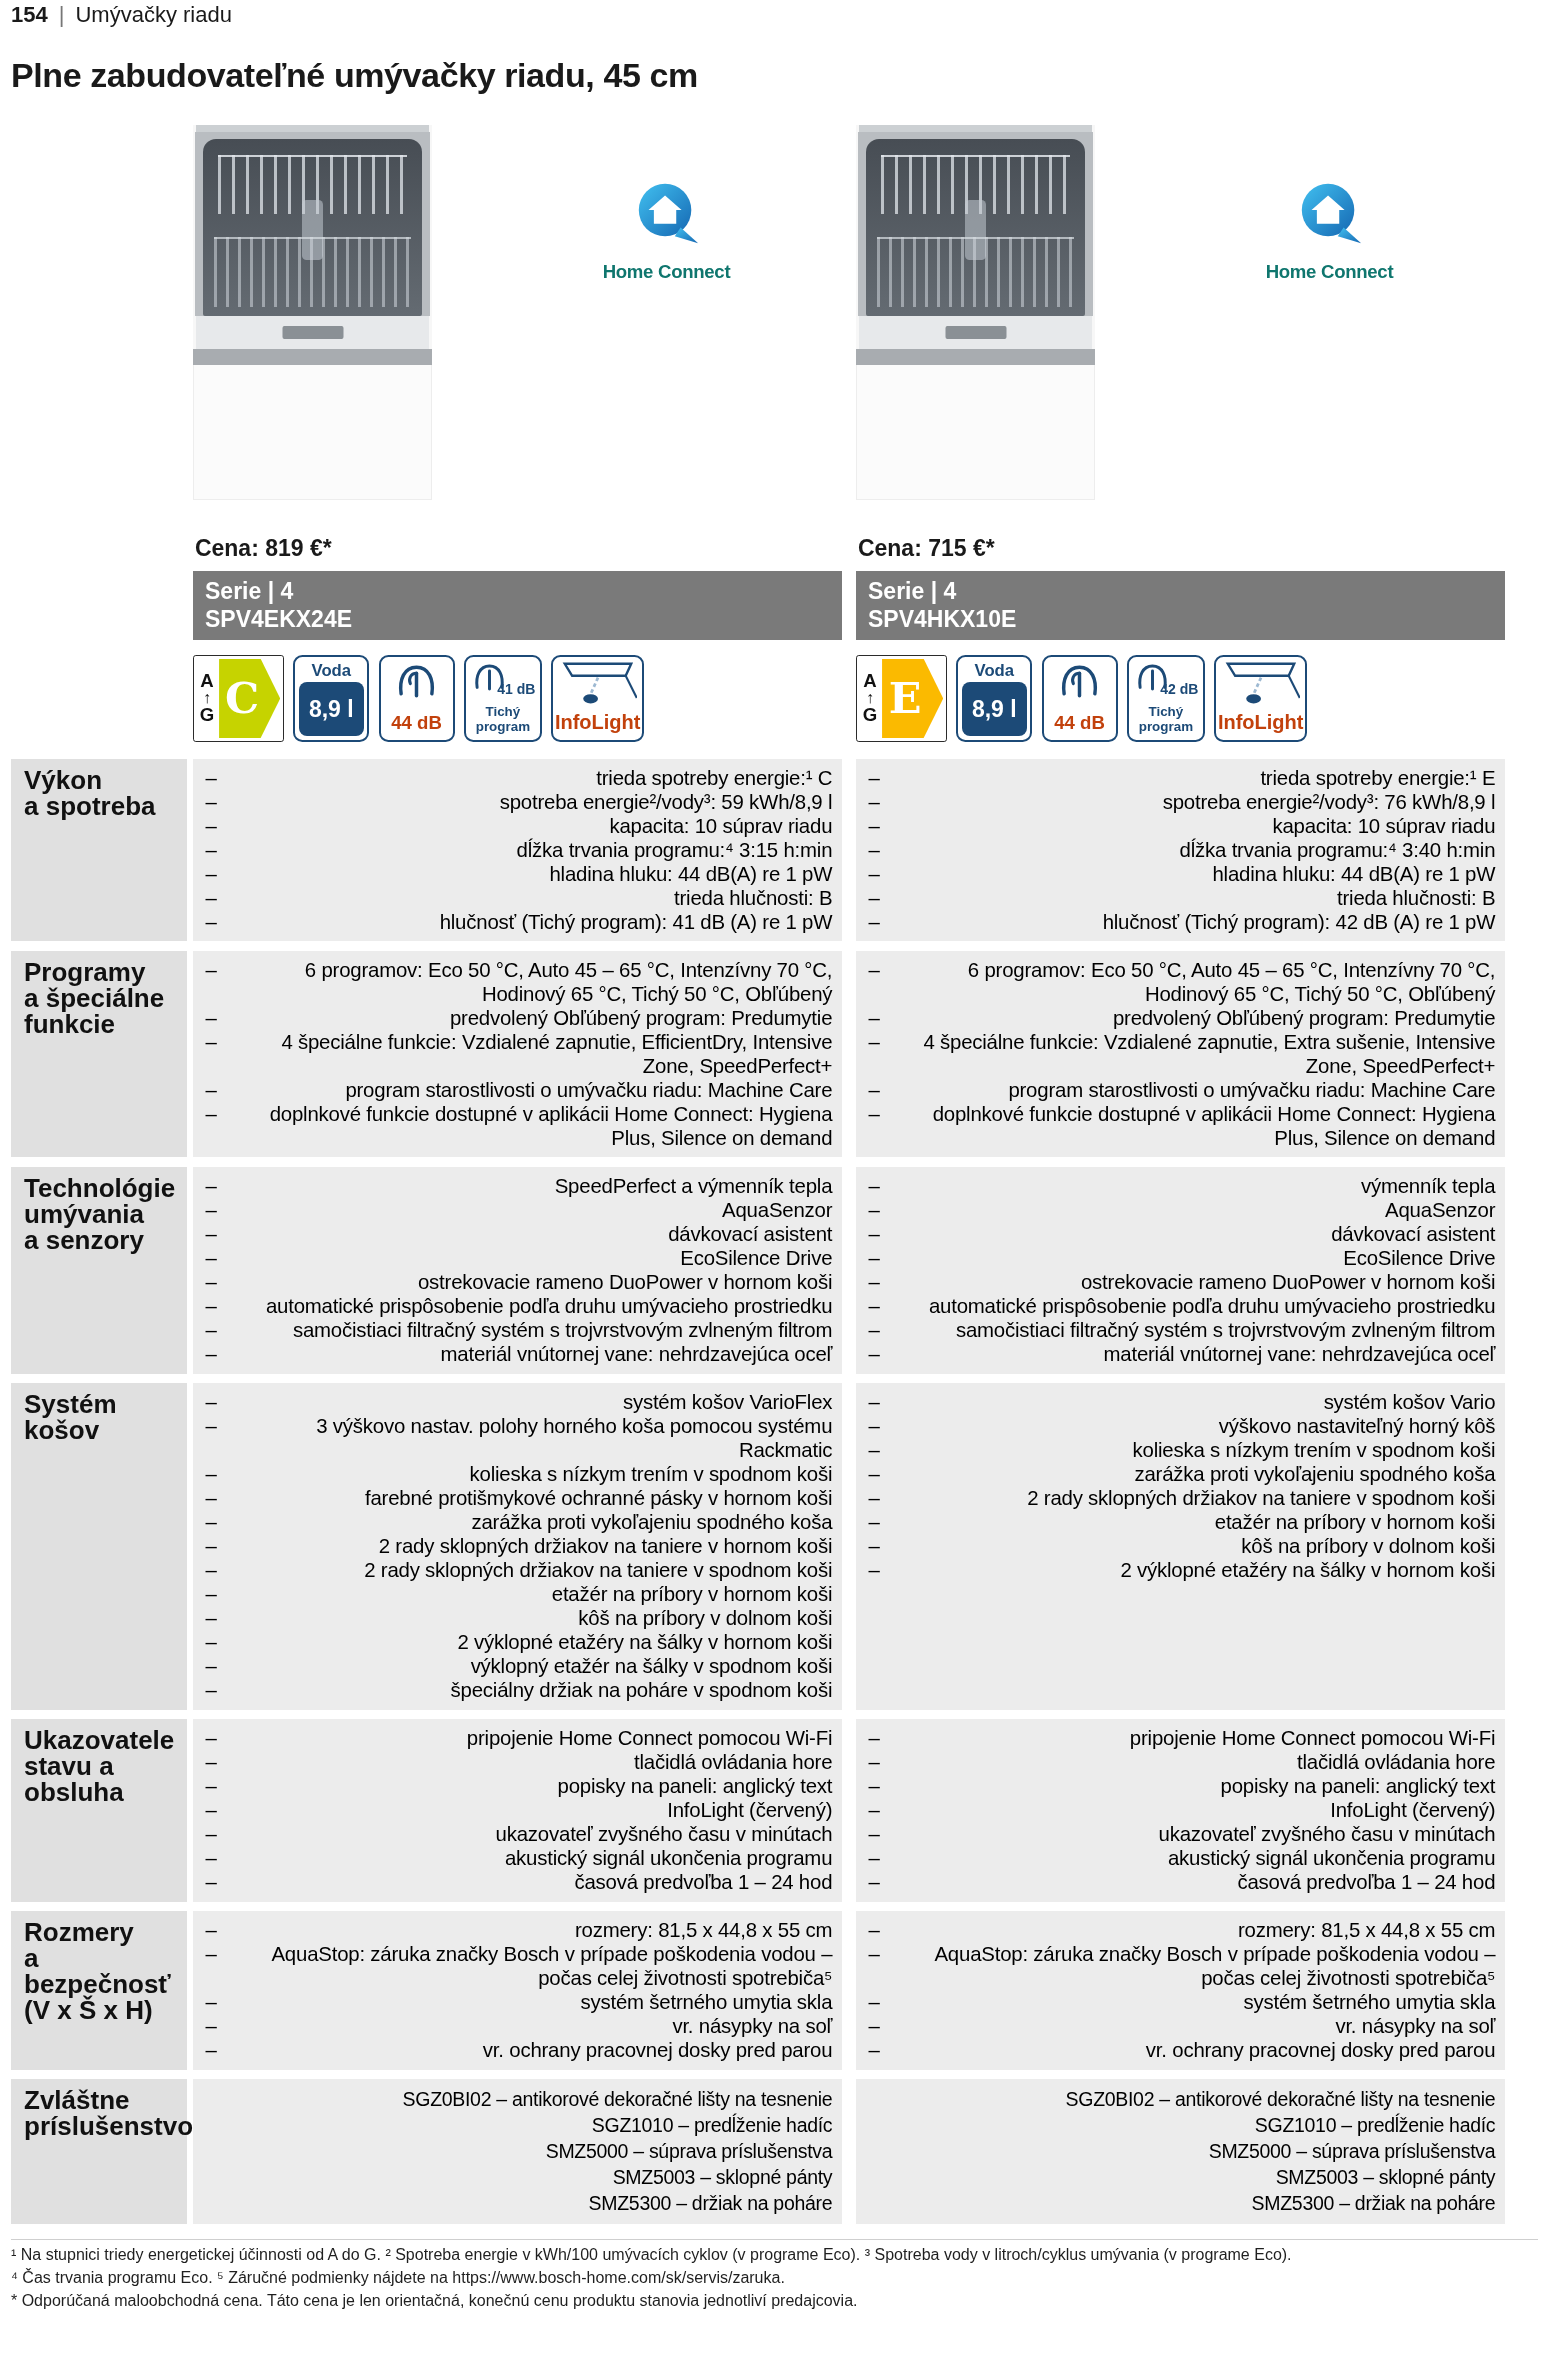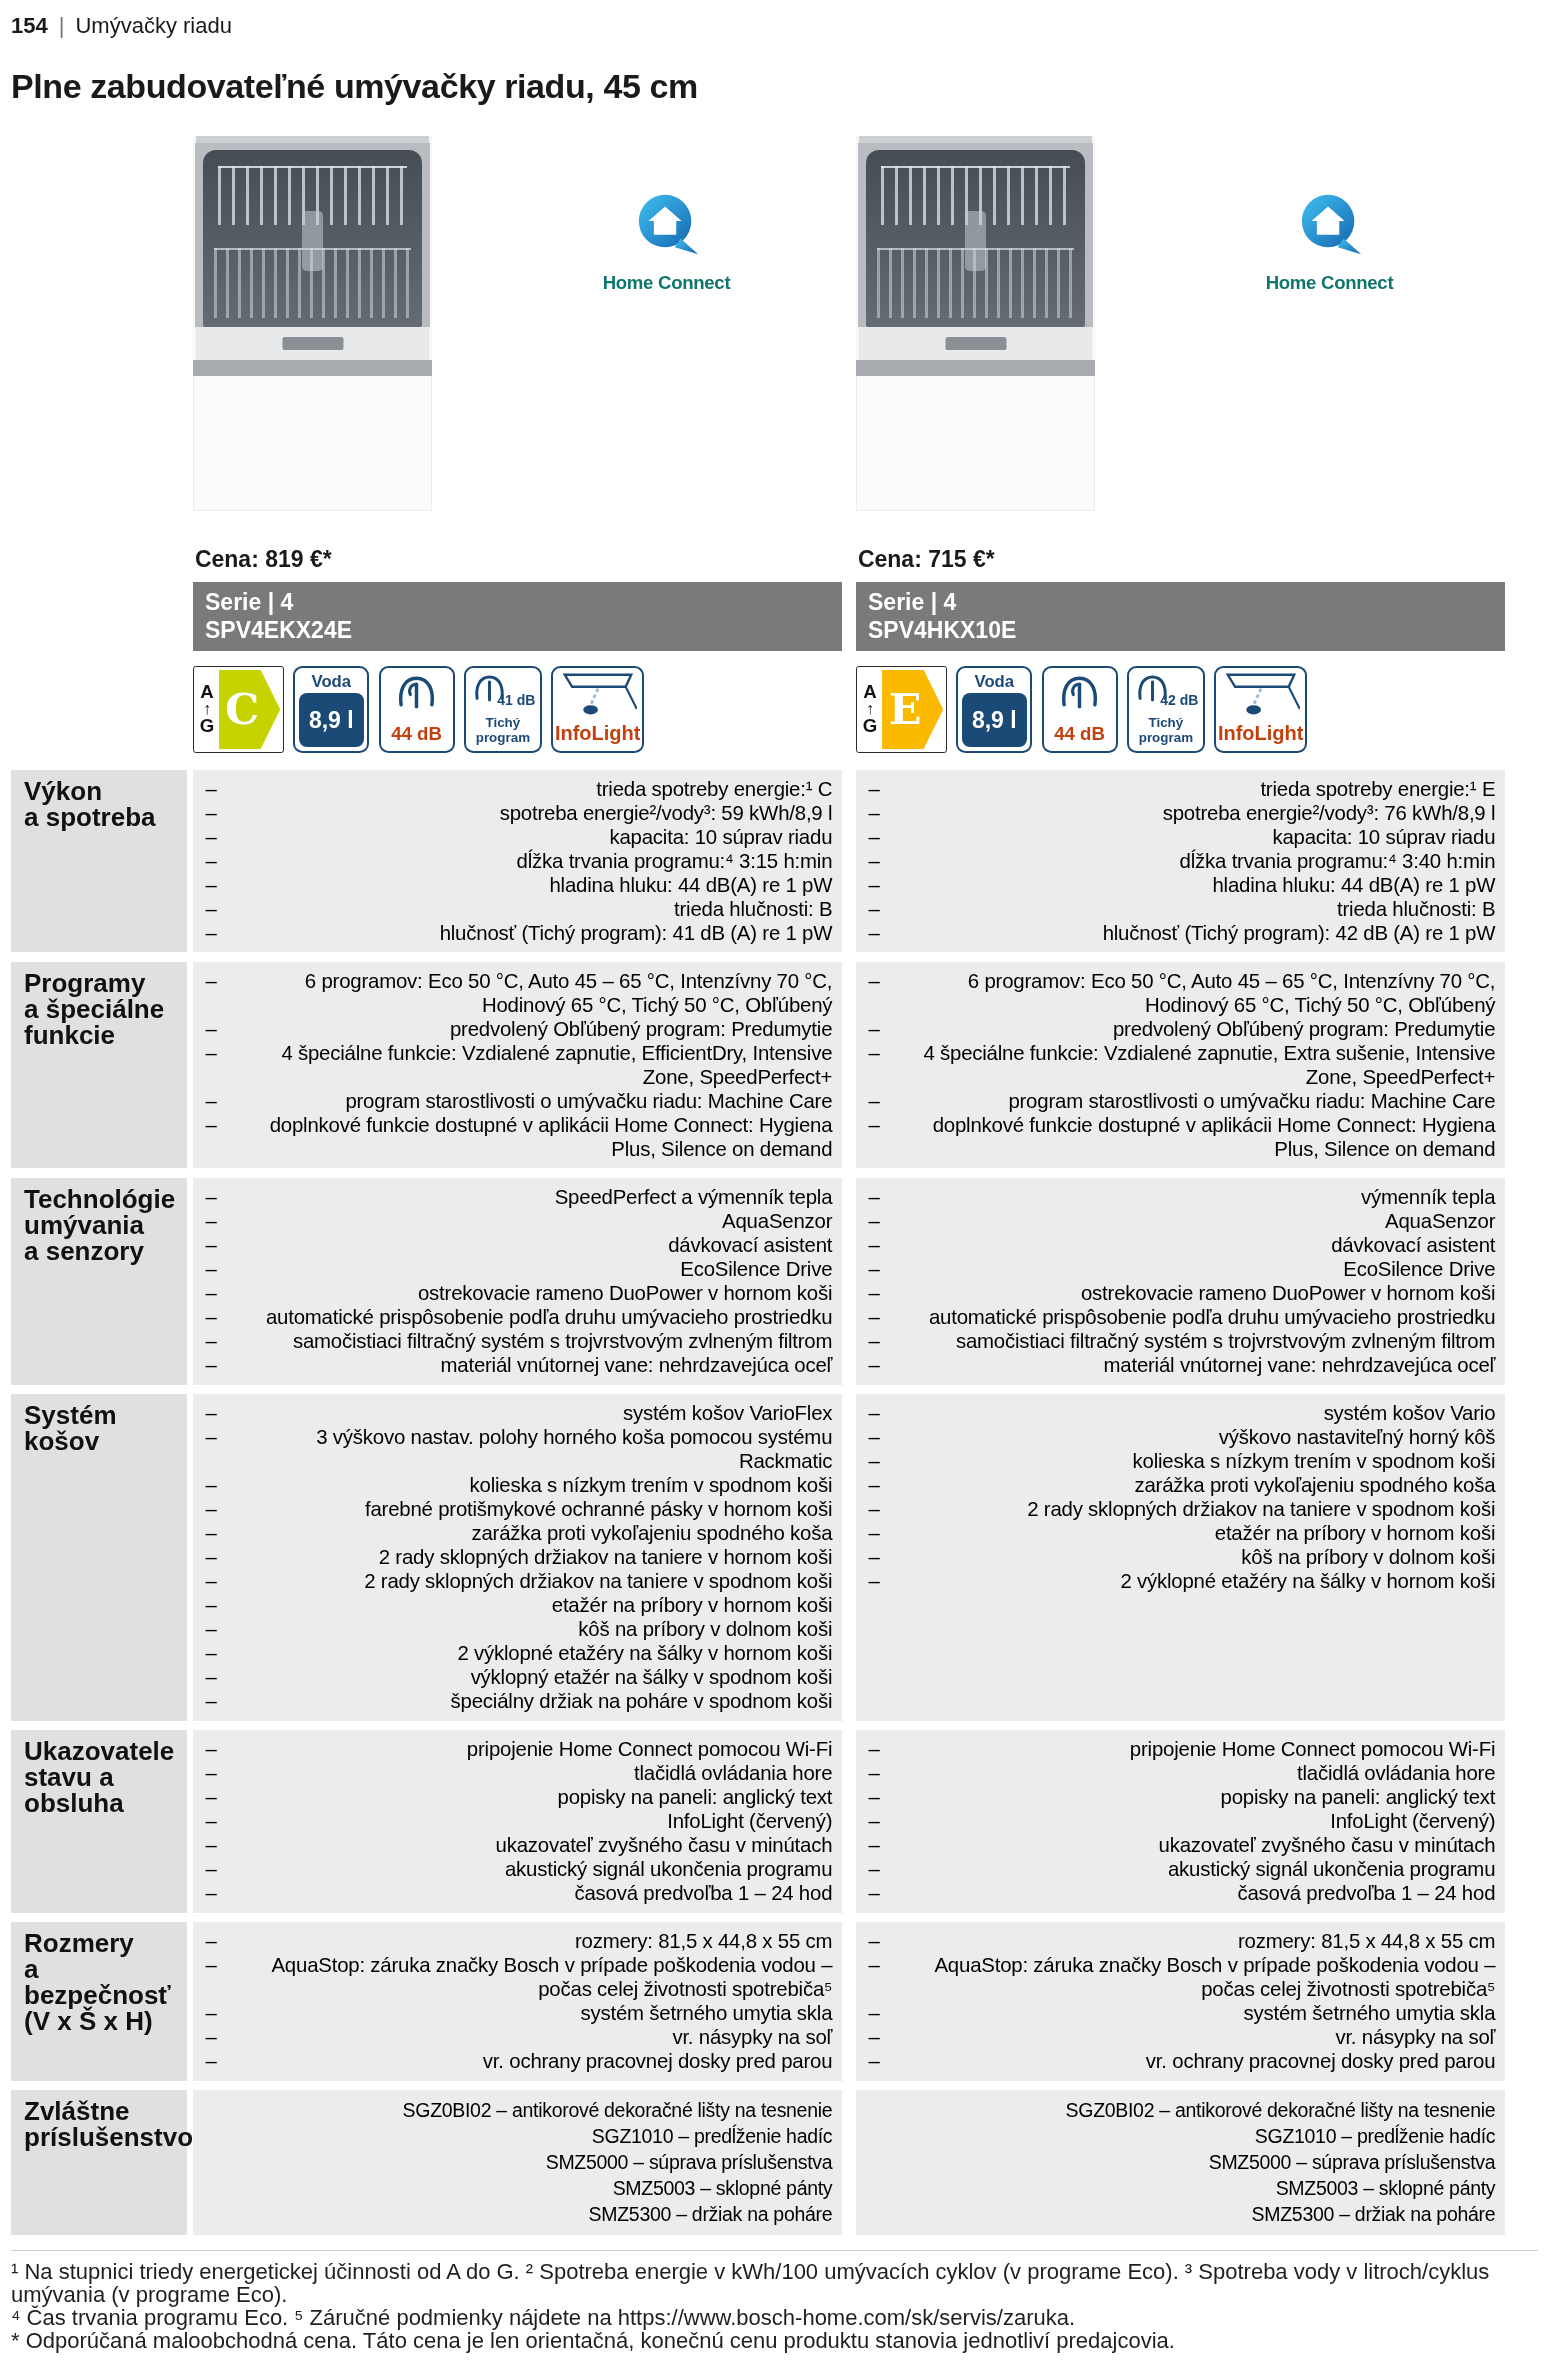--- a/index.html
+++ b/index.html
@@ -4,21 +4,21 @@
 <style>
   * { box-sizing: border-box; }
   html,body { margin:0; padding:0; background:#ffffff; }
   .page {
     width:1549px; height:2375px; position:relative; overflow:hidden;
     background:#ffffff; color:#1a1a1a;
     font-family:"Liberation Sans", "DejaVu Sans", sans-serif;
   }
 
   
-  .page-header { display:flex; align-items:baseline; gap:11px; padding:13px 0 0 11px; font-size:22px; }
+  .page-header { display:flex; align-items:baseline; gap:11px; padding:2px 0 0 11px; font-size:22px; }
   .page-num { font-weight:bold; }
   .hdr-divider { color:#777; }
   .title { margin:28px 0 0 11px; font-size:34px; font-weight:bold; letter-spacing:-0.4px; }
 
   
   .top-area { margin:26px 0 0 193px; display:flex; gap:14px; }
   .product-top { width:649px; }
   .visual-row { height:408px; position:relative; }
 
   
@@ -76,22 +76,22 @@
   .spec-col { width:649px; background:#ececec; padding:7.4px 9.3px 7.4px 13px; margin-left:5.6px; }
   .spec-col.second { margin-left:14px; }
   ul.spec-list { margin:0; padding:0; list-style:none; font-size:20.4px; line-height:24px; color:#000000; letter-spacing:-0.2px;text-align:right; }
   ul.spec-list li { position:relative; padding-left:19.5px; }
   ul.spec-list li::before { content:"–"; position:absolute; left:0; }
   ul.spec-list.plain { font-size:19.5px; line-height:26px; letter-spacing:-0.3px; }
   ul.spec-list.plain li { padding-left:0; }
   ul.spec-list.plain li::before { content:none; }
 
   
-  .footnotes { margin:15px 11px 0 11px; border-top:1.9px solid #cfcfcf; padding-top:9px;
-    font-size:22px; line-height:23px; color:#1f1f1f; }
+  .footnotes { margin:15px 11px 0 11px; border-top:1.9px solid #cfcfcf; padding-top:3px;
+    font-size:16px; line-height:23px; color:#1f1f1f; }
   svg.defs-only { position:absolute; width:0; height:0; }
 </style>
 </head>
 <body>
 
 <svg class="defs-only" aria-hidden="true">
   <defs>
     <linearGradient id="hcg" x1="0" y1="0" x2="1" y2="1">
       <stop offset="0" stop-color="#41c0f0"></stop>
       <stop offset="1" stop-color="#1567b2"></stop>

